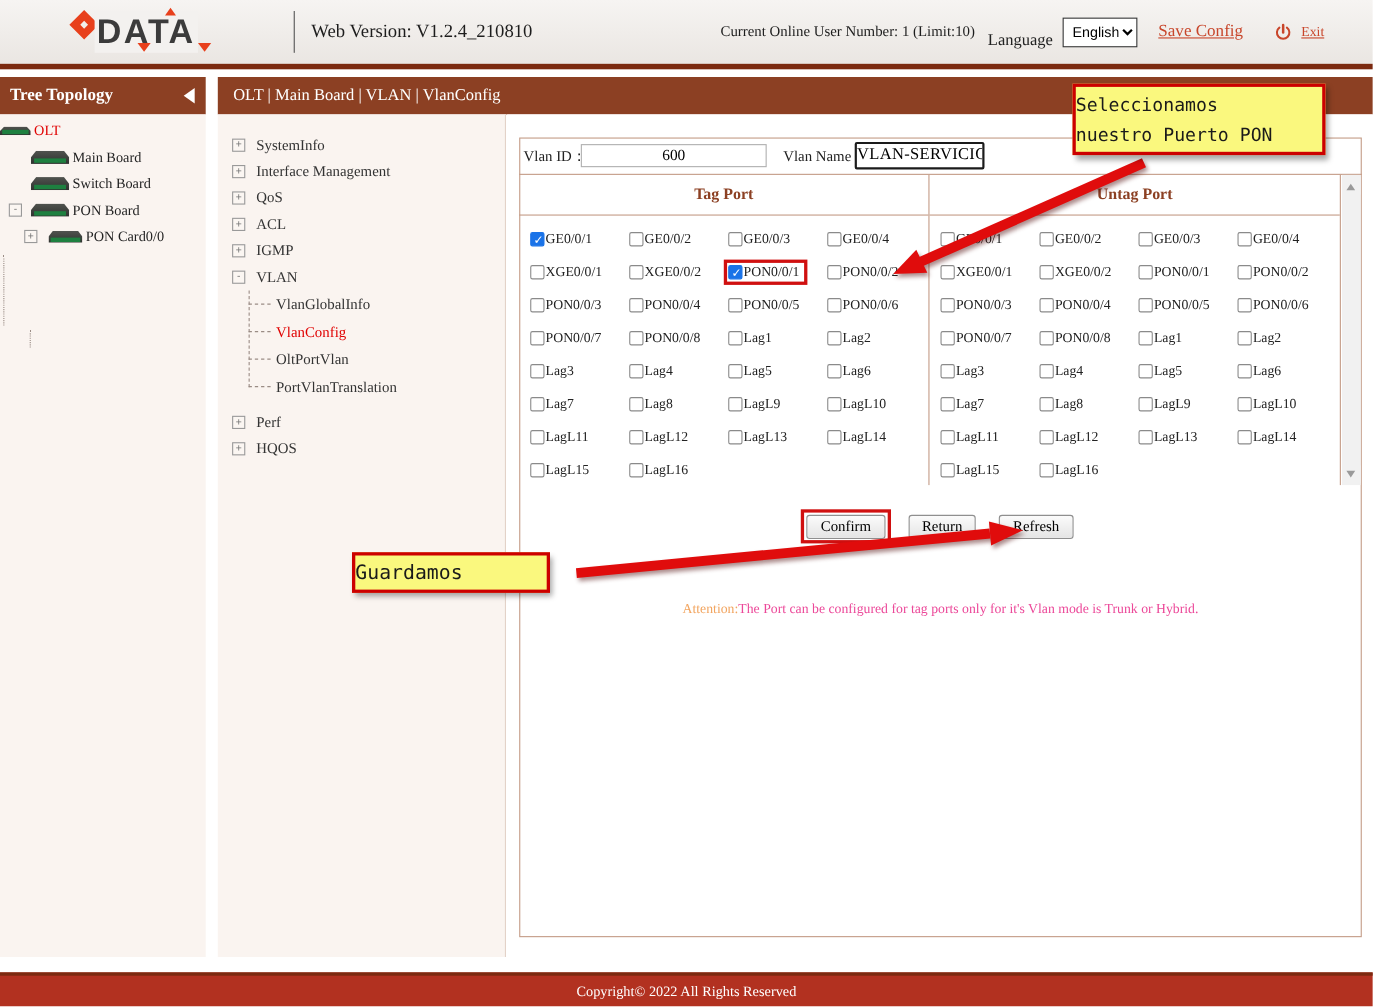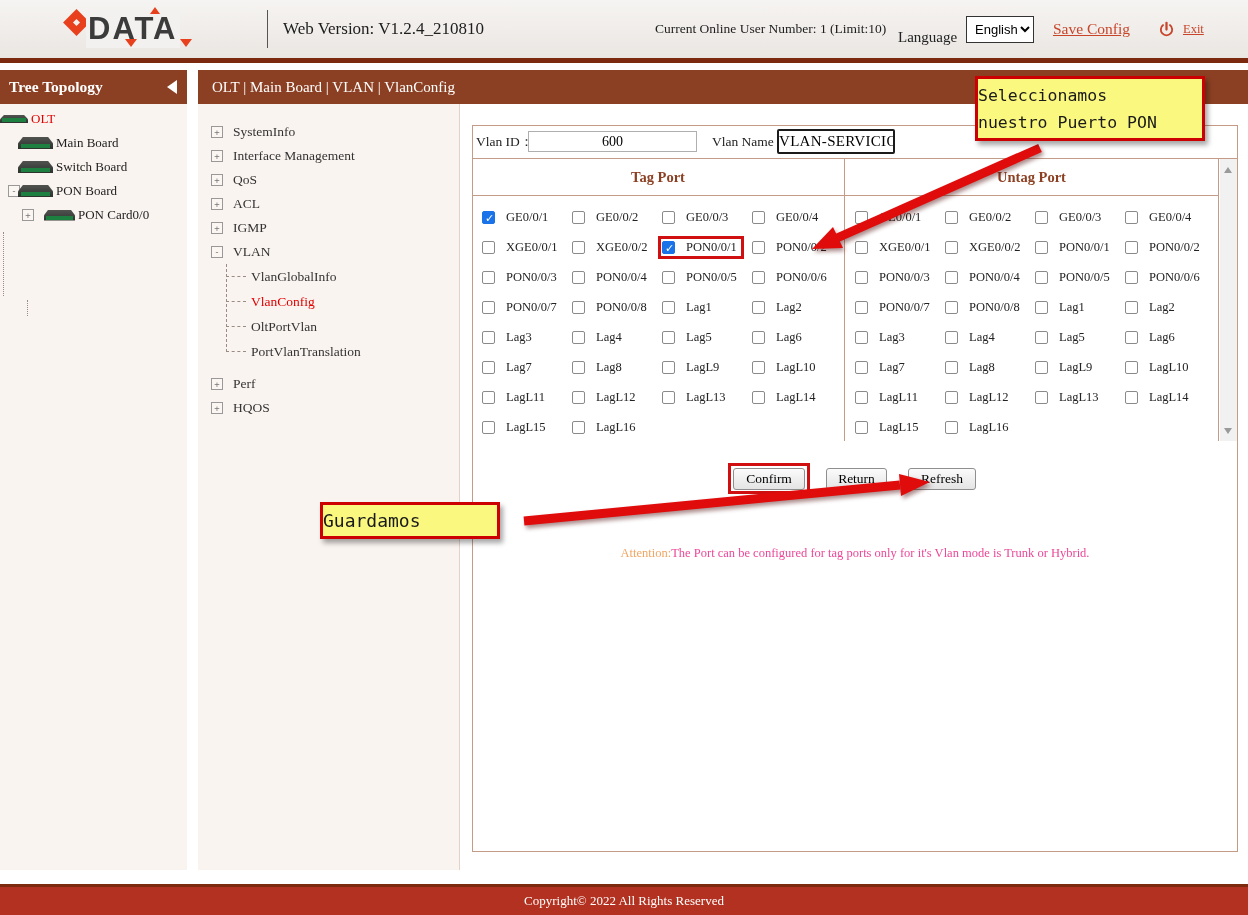--- a/index.html
+++ b/index.html
@@ -28,21 +28,21 @@
   
   .sidebar-header{position:absolute;left:0;top:70px;width:187px;height:34px;background:#8C4023;color:#fff;font-weight:bold;font-size:15.5px;line-height:34px;padding-left:9px}
   .collapse-tri{position:absolute;right:10px;top:10px;width:0;height:0;border-top:7px solid transparent;border-bottom:7px solid transparent;border-right:10px solid #fff;cursor:pointer}
   .breadcrumb{position:absolute;left:198px;top:70px;width:1050px;height:34px;background:#8C4023;color:#fff;font-size:15px;line-height:34px;padding-left:14px}
 
   
   .sidebar-body{position:absolute;left:0;top:104px;width:187px;height:766px;background:#FAF4F0}
   .tree{position:relative;padding-top:3px}
   .tree-row{position:relative;height:24px;display:flex;align-items:center;cursor:pointer}
   .tree-row.l0{padding-left:0}
-  .tree-row.l1{padding-left:18px}
+  .tree-row.l1{padding-left:28px}
   .tree-row.l2{padding-left:44px}
   .tree-label{font-size:13px;color:#222;margin-left:3px;white-space:nowrap}
   .tree-label.red{color:#E00000}
   .dev-icon{height:11px;background:linear-gradient(#50534F,#2E322F);clip-path:polygon(14% 0,86% 0,100% 52%,100% 100%,0 100%,0 52%);position:relative;flex:none}
   .dev-icon::after{content:"";position:absolute;left:8%;right:8%;bottom:1px;height:4px;background:#1E8040}
   .l0 .dev-icon{width:28px;height:8px}
   .l1 .dev-icon{width:35px;height:12px}
   .l2 .dev-icon{width:31px;height:11px}
   .tbox{position:absolute;width:12px;height:12px;border:1px solid #999;background:#FBF6F2;color:#777;font:9px/10px "DejaVu Sans Mono",monospace;text-align:center;cursor:pointer;flex:none}
   .tree-row .tbox{left:8px}
@@ -75,21 +75,21 @@
   .tcell.tag{left:472px;width:373px;border-right:1px solid #C49B86}
   .tcell.untag{left:845px;width:374px;border-right:1px solid #C49B86}
   .tcell-header{height:37px;line-height:37px;text-align:center;font-weight:bold;font-size:14.5px;color:#8C4023;border-bottom:1px solid #C49B86}
   .port-grid{display:grid;grid-template-columns:90px 90px 90px 90px;padding:6px 0 0 10px}
   .port-item{height:30px;display:flex;align-items:center}
   .port-inner{display:inline-flex;align-items:center}
   .port-inner.red-outline{border:3px solid #D01010;padding:1px 4px 1px 1px;margin-left:-4px}
   .cb{width:13px;height:13px;border:1px solid #8a8a8a;border-radius:2px;background:#fff;flex:none;position:relative;cursor:pointer}
   .cb.checked{background:#1A73E8;border-color:#1A73E8}
   .cb.checked::after{content:"\2713";position:absolute;left:0;top:0;width:13px;height:13px;color:#fff;font:bold 11px/13px "DejaVu Sans",sans-serif;text-align:center}
-  .port-label{font-size:12.5px;margin-left:11px;white-space:nowrap}
+  .port-label{font-size:12.5px;margin-left:1px;white-space:nowrap}
 
   .vscroll{position:absolute;left:1220px;top:159px;width:17px;height:282px;background:#F1F1F1}
   .sb-btn{position:absolute;left:0;width:17px;height:16px;background:#F1F1F1;cursor:pointer}
   .sb-up{top:2px}.sb-down{bottom:2px}
   .tri-up{position:absolute;left:4px;top:6px;width:0;height:0;border-left:4.5px solid transparent;border-right:4.5px solid transparent;border-bottom:6px solid #9a9a9a}
   .tri-down{position:absolute;left:4px;top:5px;width:0;height:0;border-left:4.5px solid transparent;border-right:4.5px solid transparent;border-top:6px solid #9a9a9a}
 
   .btn{position:absolute;top:468px;height:22px;background:linear-gradient(#FBFBFB,#E4E4E4);border:1px solid #8F8F8F;border-radius:3px;font-family:"Liberation Serif",serif;font-size:13.5px;text-align:center;cursor:pointer;padding:0 10px}
   .btn-confirm{left:733px;width:72px}
   .btn-return{left:826px;width:61px}

